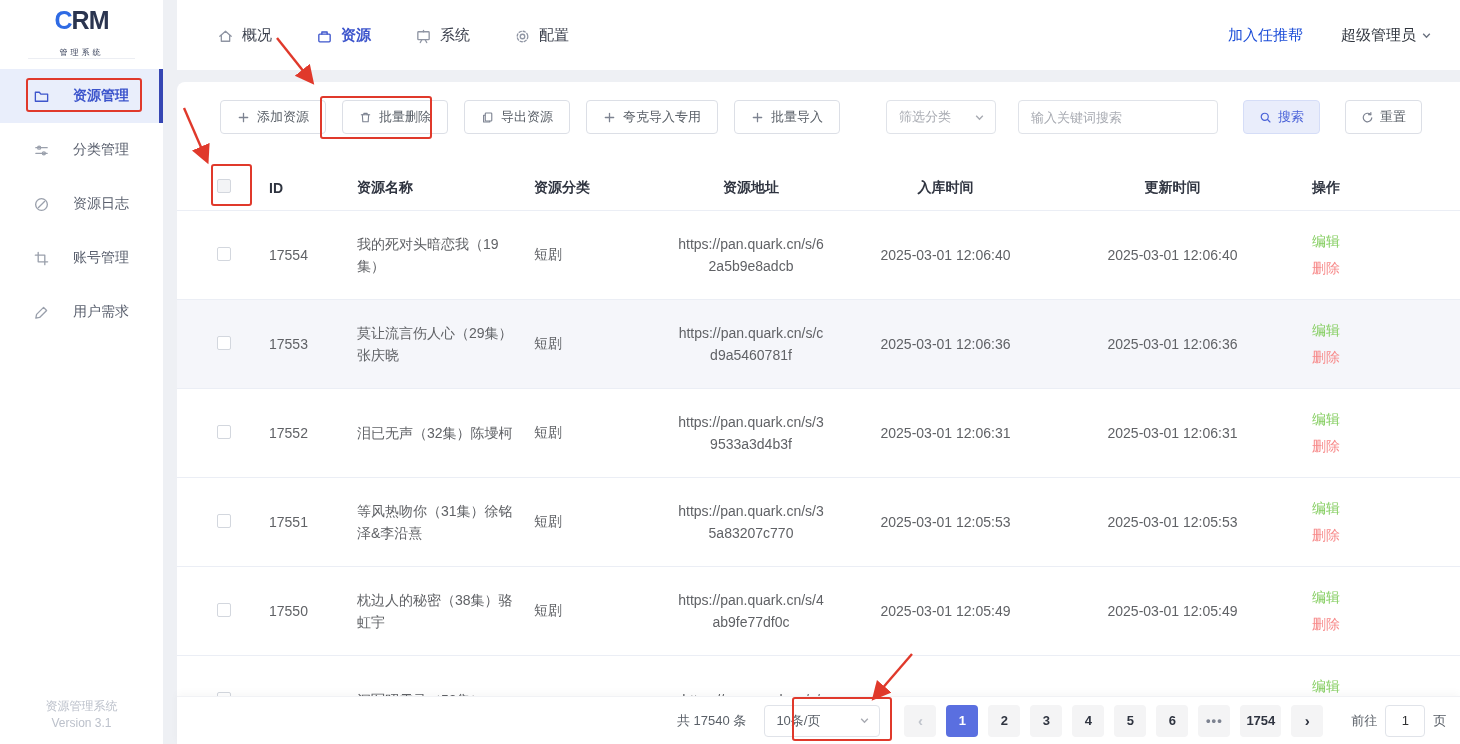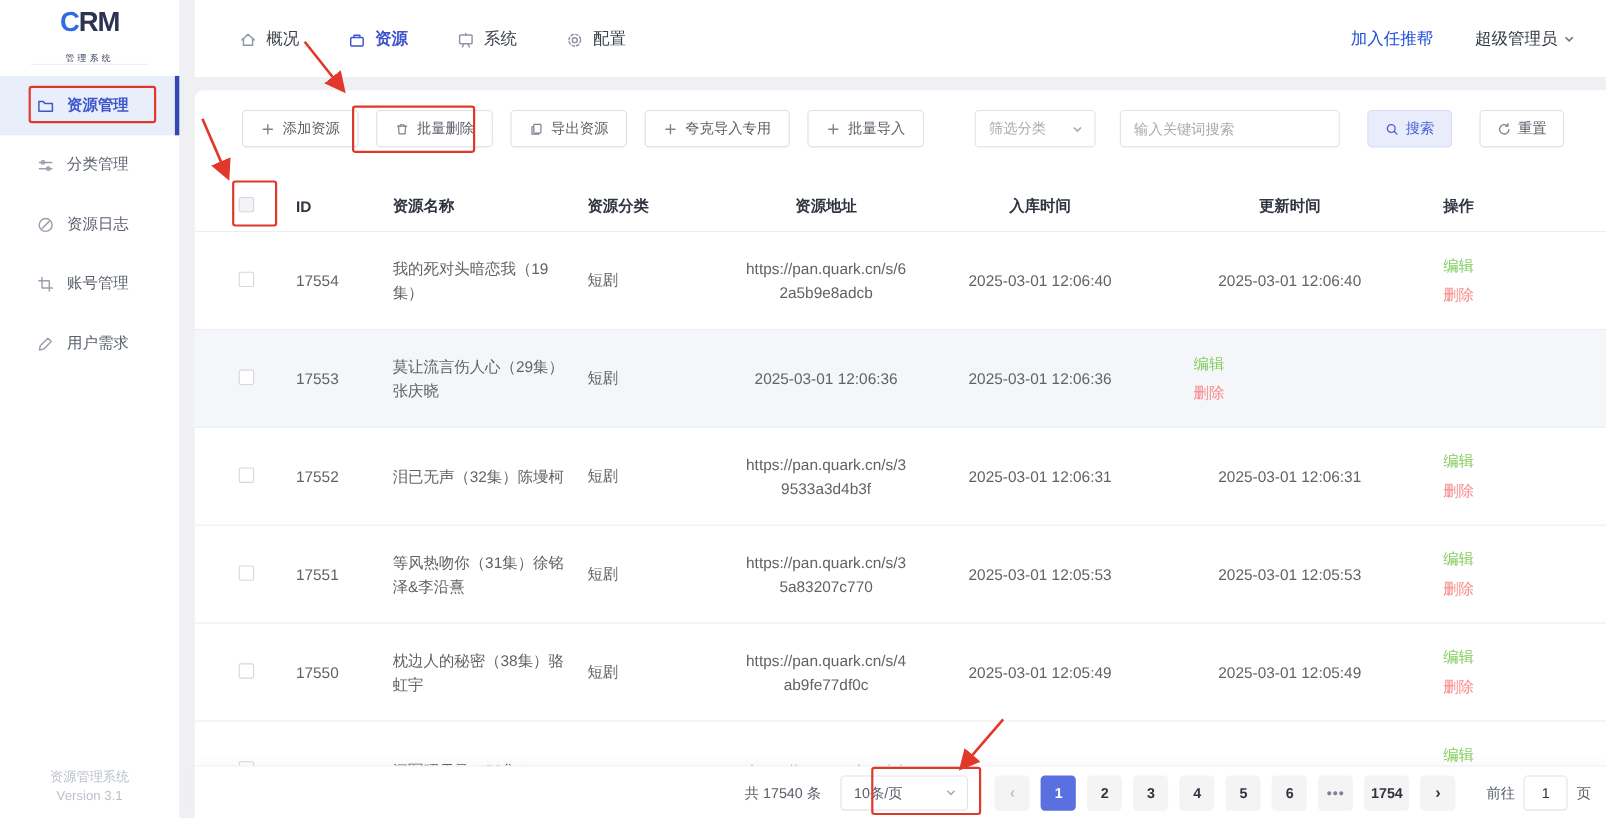--- a/index.html
+++ b/index.html
@@ -8,21 +8,21 @@
   .stage { position:relative; width:1460px; height:744px; }
 
   
   .sidebar { position:absolute; left:0; top:0; width:163px; height:744px; background:#fff; z-index:3; }
   .logo-wrap { height:58px; display:flex; flex-direction:column; align-items:center; justify-content:space-between; padding-top:8px; }
   .logo-main { font-size:25px; font-weight:bold; letter-spacing:-1px; color:#2b3550; line-height:1; }
   .logo-main .c { color:#2f6be4; }
   .logo-sub { font-size:8px; letter-spacing:3px; color:#2b3550; margin-top:2px; }
   .logo-div { height:1px; background:#ecEEf3; margin:0 28px; background:#eceef3; }
   .menu { margin-top:10px; }
-  .menu-item { position:relative; height:54px; display:flex; align-items:center; gap:11px; padding-left:33px; color:#595f6d; cursor:pointer; }
+  .menu-item { position:relative; height:54px; display:flex; align-items:center; gap:23px; padding-left:33px; color:#595f6d; cursor:pointer; }
   .menu-item .mi-icon { display:flex; color:#9aa0ac; }
   .menu-item.active { background:#e9eefb; color:#3d55cc; font-weight:bold; }
   .menu-item.active .mi-icon { color:#3d55cc; }
   .menu-item.active::after { content:""; position:absolute; right:0; top:0; width:4px; height:100%; background:#3646b3; }
   .version { position:absolute; bottom:12px; left:0; width:100%; text-align:center; color:#bcc1cb; font-size:12px; line-height:17px; }
 
   
   .topbar { position:absolute; left:177px; top:0; width:1283px; height:70px; background:#fff; display:flex; align-items:center; padding:0 28px 0 40px; z-index:2; }
   .topnav { display:flex; align-items:center; gap:44px; }
   .topnav-item { display:flex; align-items:flex-end; gap:8px; font-size:15px; color:#3a3f4c; cursor:pointer; }
@@ -296,20 +296,21 @@
           <div class="ops">
             <span class="lnk-edit">编辑</span>
             <span class="lnk-del">删除</span>
           </div>
         </div>
         <div class="tgrid trow hl">
           <div><span class="cb"></span></div>
           <div class="cell c-id">17553</div>
           <div class="cell c-name">莫让流言伤人心（29集）张庆晓</div>
           <div class="cell c-cat">短剧</div>
+          <div class="cell c-url center">https://pan.quark.cn/s/cd9a5460781f</div>
           <div class="cell center">2025-03-01 12:06:36</div>
           <div class="cell center">2025-03-01 12:06:36</div>
           <div class="ops">
             <span class="lnk-edit">编辑</span>
             <span class="lnk-del">删除</span>
           </div>
         </div>
         <div class="tgrid trow">
           <div><span class="cb"></span></div>
           <div class="cell c-id">17552</div>

